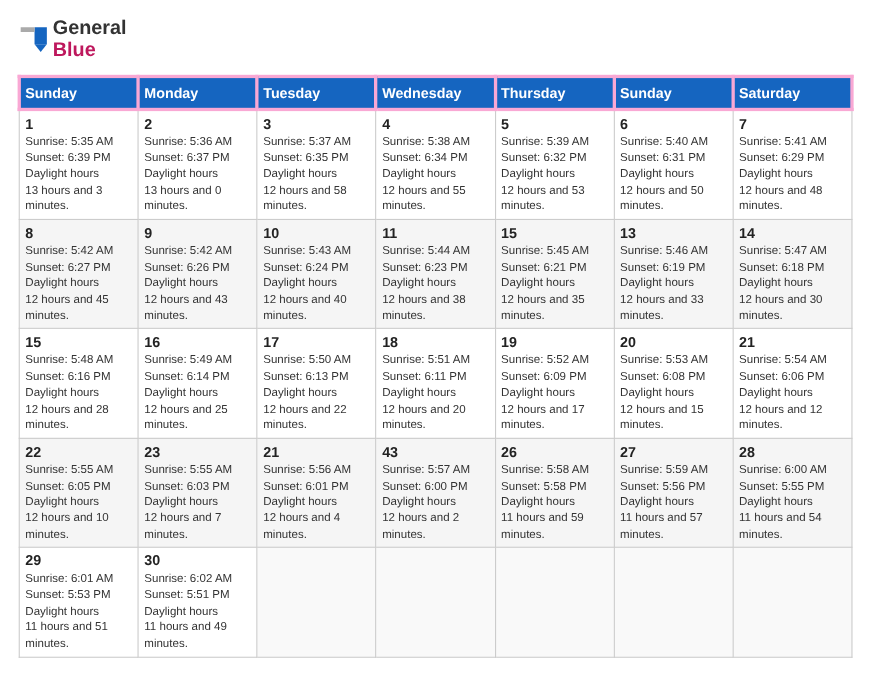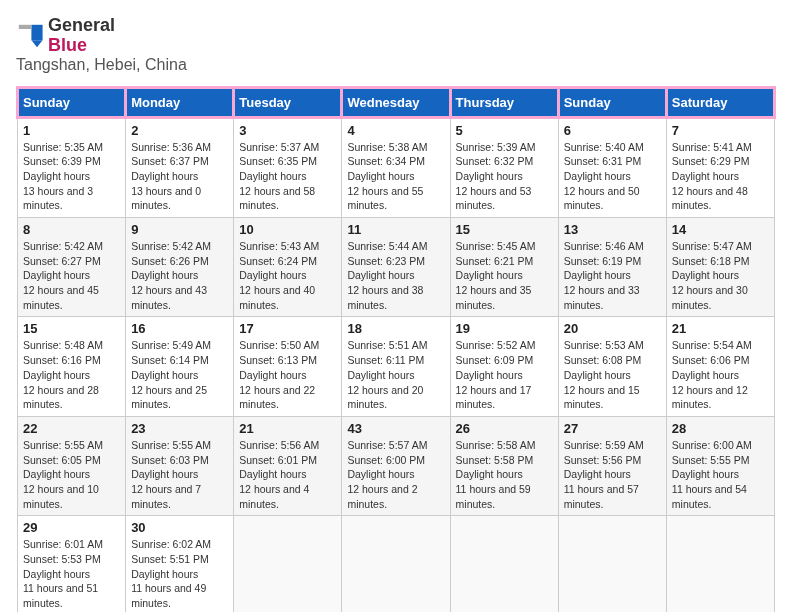--- a/index.html
+++ b/index.html
@@ -5,24 +5,22 @@
     * { box-sizing: border-box; margin: 0; padding: 0; }
     body {
       font-family: Arial, sans-serif;
       background: #fff;
       width: 792px;
       min-height: 612px;
       padding: 16px;
     }
     .header {
       display: flex;
-      justify-content: space-between;
       align-items: flex-start;
       margin-bottom: 12px;
-      flex-direction: column;
     }
     .logo {
       display: flex;
       align-items: center;
       gap: 4px;
     }
     .logo-text {
       font-size: 18px;
       font-weight: bold;
       line-height: 1.1;
@@ -96,21 +94,20 @@
       <polygon points="22,4 38,4 38,26 22,26" fill="#1565c0"></polygon>
       <polygon points="22,26 38,26 30,36" fill="#1565c0"></polygon>
       <polygon points="4,10 22,10 22,4 4,4" fill="#aaa"></polygon>
     </svg>
     <div class="logo-text">
       <span class="logo-general">General</span><br>
       <span class="logo-blue">Blue</span>
     </div>
   </div>
   <div class="title-block">
-    <div class="location">Tangshan, Hebei, China</div>
   </div>
 </div>
 
 <table class="calendar">
   <thead>
     <tr>
       <th>Sunday</th>
       <th>Monday</th>
       <th>Tuesday</th>
       <th>Wednesday</th>

